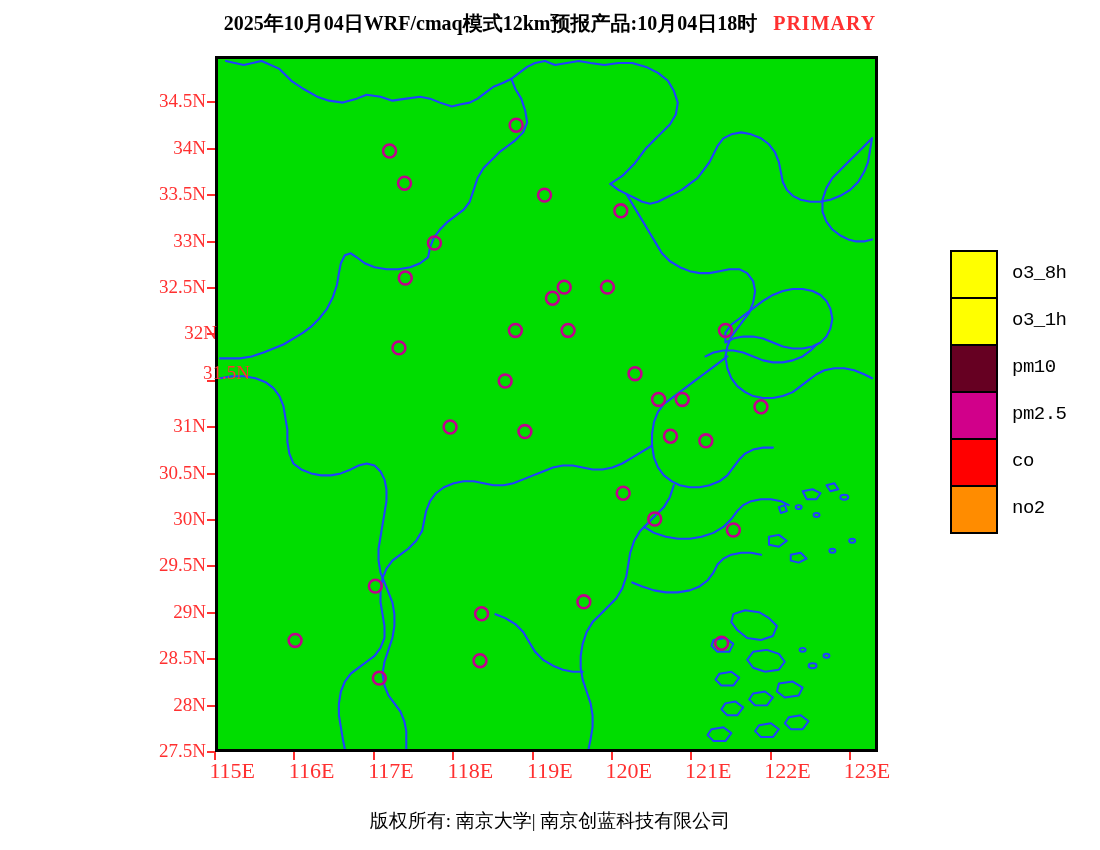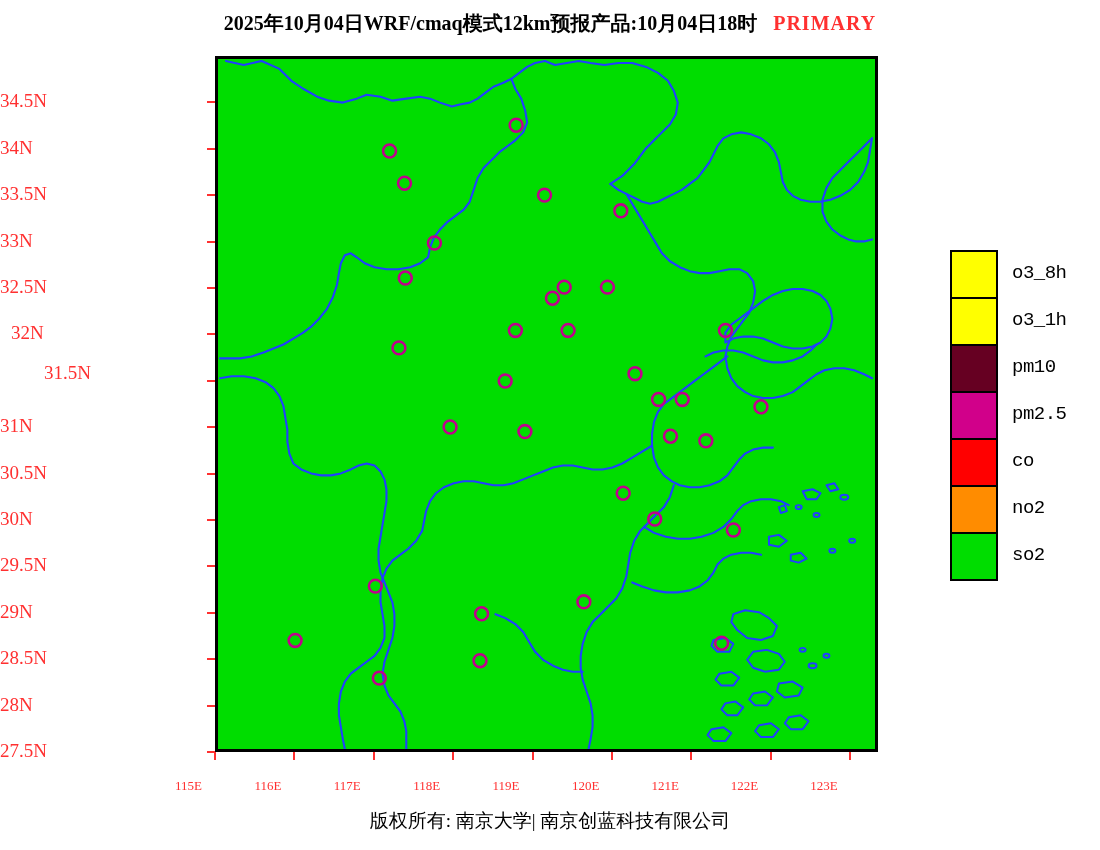--- a/index.html
+++ b/index.html
@@ -23,25 +23,25 @@
 
   
   #plot-frame{
     position:absolute;left:215px;top:56px;width:663px;height:696px;
     border:3px solid #000000;
     box-sizing:border-box;
     background:#00dd00;
     overflow:hidden;
   }
   #map-svg{position:absolute;left:0;top:0;width:100%;height:100%;display:block;}
-  .ytick-wrap{position:absolute;left:0;width:206px;
+  .ytick-wrap{position:absolute;left:0;width:206px;text-align:right;
     color:#ff3030;font-size:19px;white-space:nowrap;}
   .ytick-mark{position:absolute;width:8px;height:2px;background:#ff3030;left:207px;}
-  .xtick-wrap{position:absolute;top:758px;color:#ff3030;font-size:13px;
-    white-space:nowrap;text-align:left;width:80px;margin-top:20px;}
+  .xtick-wrap{position:absolute;top:758px;color:#ff3030;font-size:22px;
+    white-space:nowrap;text-align:right;width:80px;}
   .xtick-mark{position:absolute;top:752px;width:2px;height:8px;background:#ff3030;}
 
   
   #legend{position:absolute;left:950px;top:250px;width:140px;}
   .legend-row{position:relative;height:49px;}
   .legend-swatch{
     position:absolute;left:0;top:0;width:48px;height:49px;
     border:2px solid #000000;box-sizing:border-box;
   }
   .legend-row + .legend-row .legend-swatch{border-top-width:2px;}
@@ -277,21 +277,17 @@
         <div class="legend-label">pm2.5</div>
       </div>
       <div class="legend-row" style="margin-top: -2px;">
         <div class="legend-swatch" style="background: rgb(255, 0, 0);"></div>
         <div class="legend-label">co</div>
       </div>
       <div class="legend-row" style="margin-top: -2px;">
         <div class="legend-swatch" style="background: rgb(255, 140, 0);"></div>
         <div class="legend-label">no2</div>
       </div>
-      <div class="legend-row" style="margin-top: -2px;">
-        <div class="legend-swatch" style="background: rgb(0, 221, 0);"></div>
-        <div class="legend-label">so2</div>
-      </div>
     </div>
 
   <div id="footer">版权所有: 南京大学| 南京创蓝科技有限公司</div>
 
 </div>
 
 </body></html>

